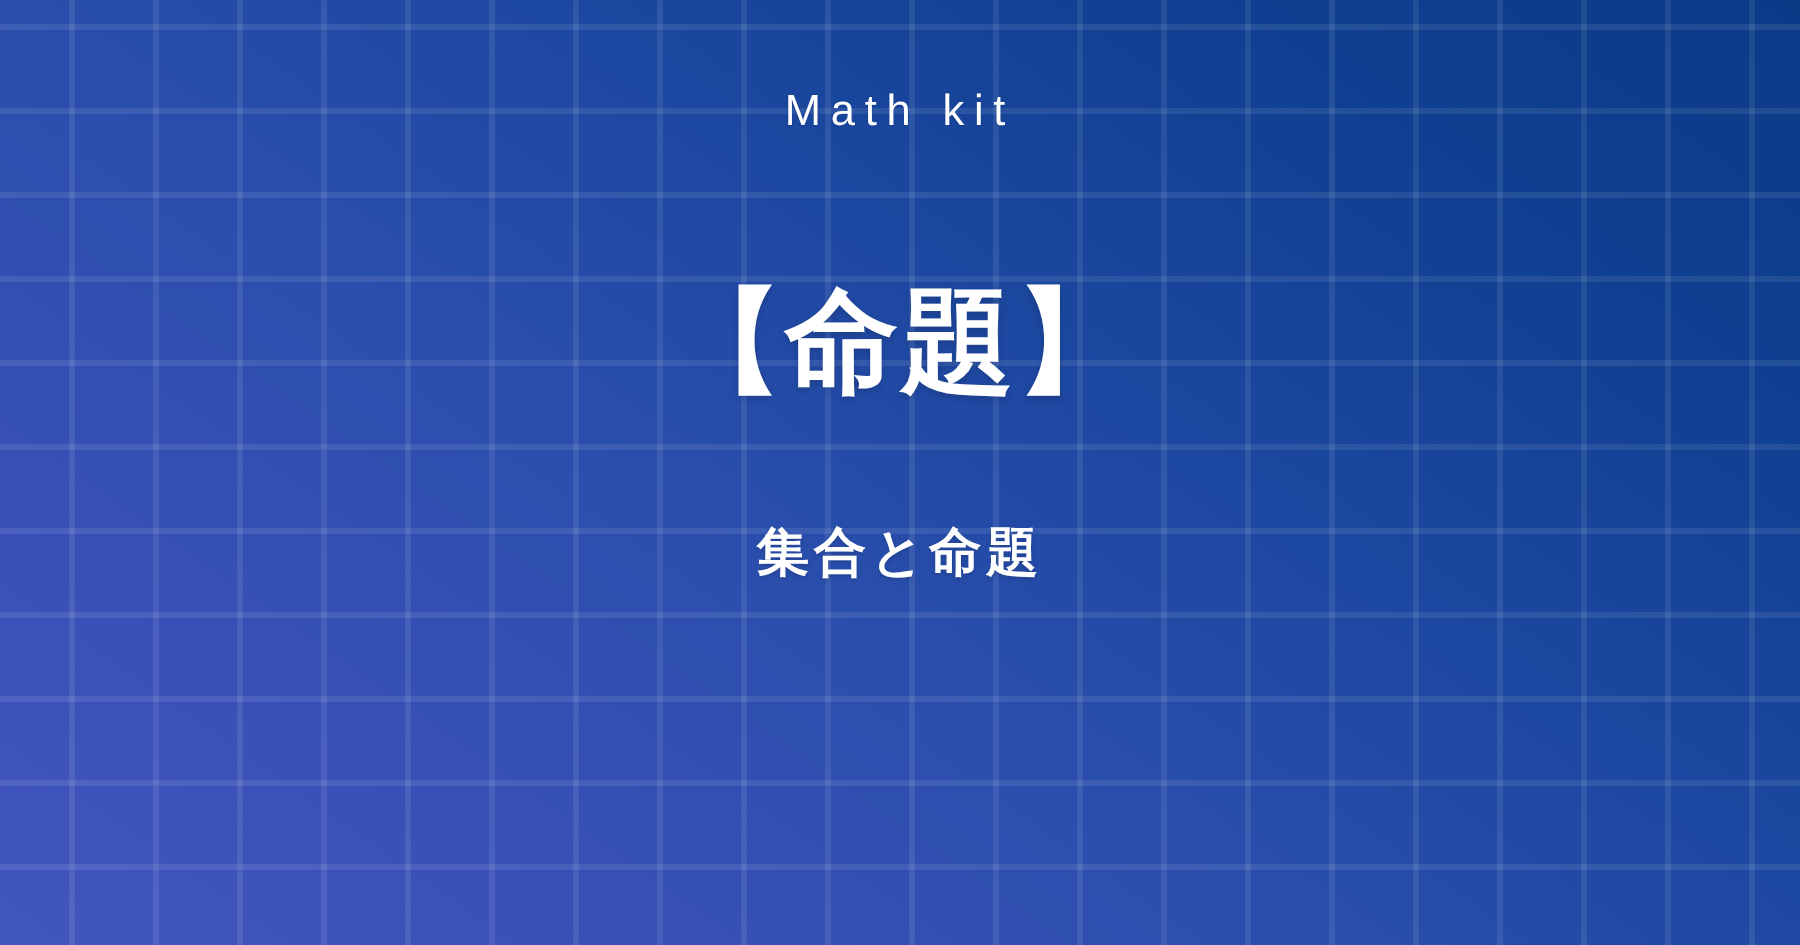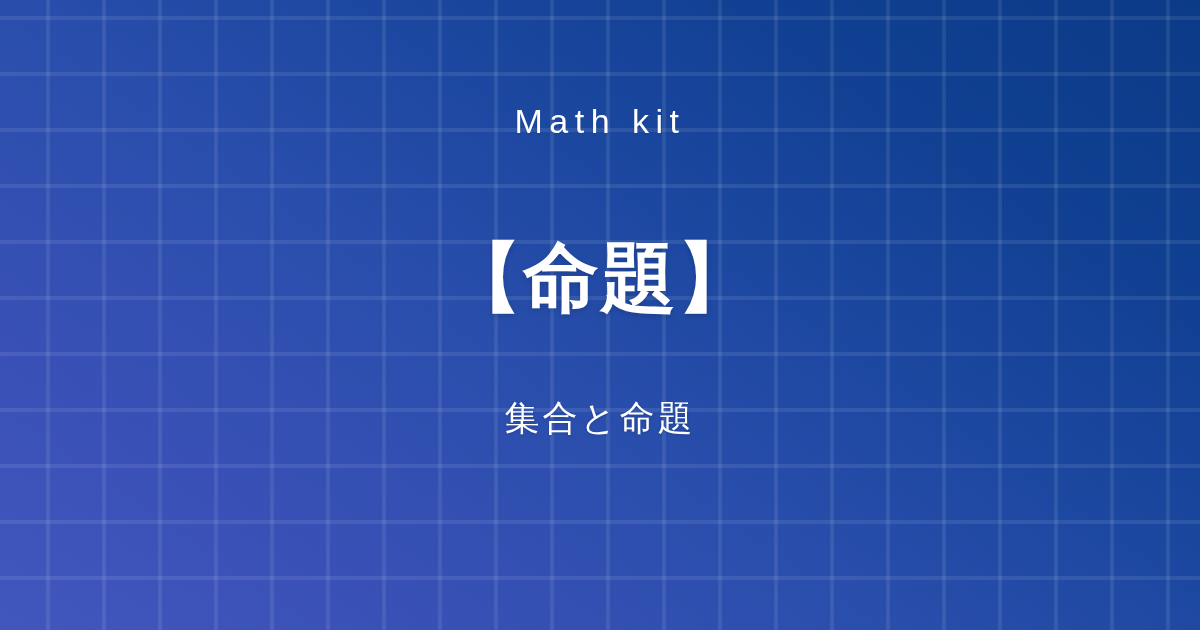--- a/index.html
+++ b/index.html
@@ -37,23 +37,23 @@
     width: 100%;
     height: 100%;
     display: flex;
     flex-direction: column;
     align-items: center;
     justify-content: flex-start;
     box-sizing: border-box;
   }
 
   .brand {
-    margin-top: 104px;
+    margin-top: 60px;
     color: #ffffff;
-    font-size: 34px;
+    font-size: 29px;
     font-weight: 400;
     letter-spacing: 6.5px;
     line-height: 1;
     white-space: nowrap;
     text-shadow: 0 1px 2px rgba(0,0,0,0.10);
   }
 
   .title-block {
     margin-top: 96px;
     width: 100%;
@@ -68,21 +68,21 @@
 
   .title-line {
     display: block;
     white-space: nowrap;
   }
 
   .subtitle {
     margin-top: 78px;
     color: #ffffff;
     font-size: 35px;
-    font-weight: 400;
+    font-weight: 700;
     letter-spacing: 3px;
     line-height: 1;
     white-space: nowrap;
     text-shadow: 0 1px 3px rgba(0,0,0,0.14);
   }
 </style>
 </head>
 <body>
 
 <div class="og-card">

